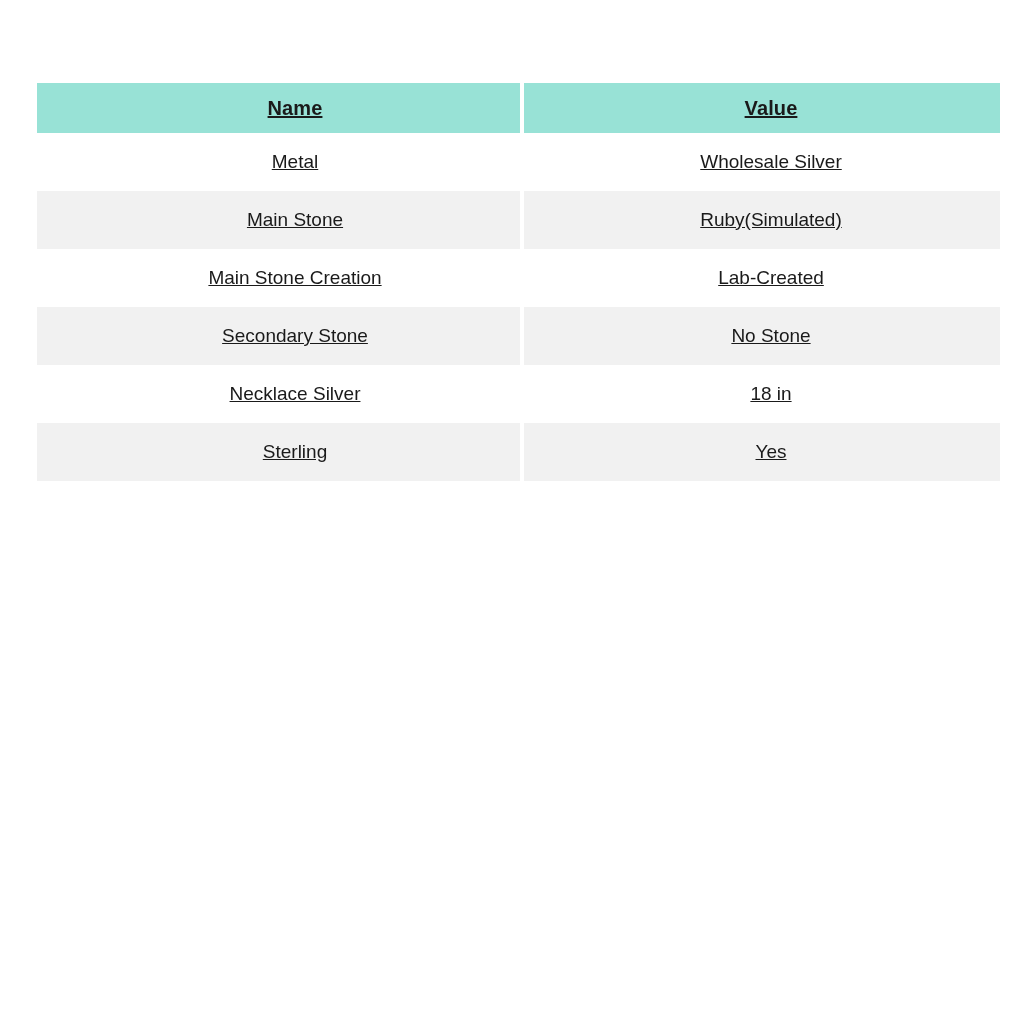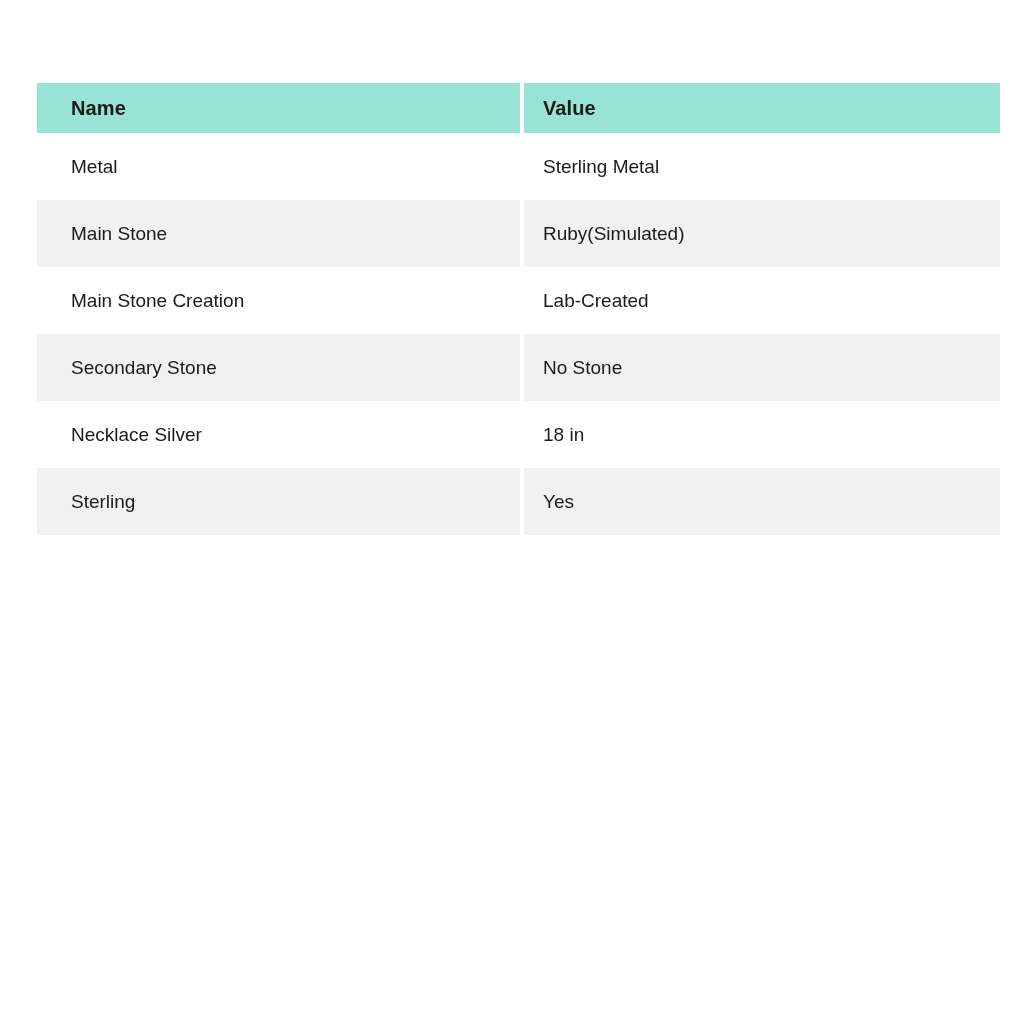--- a/index.html
+++ b/index.html
@@ -21,36 +21,37 @@
     border-collapse: separate;
     border-spacing: 0;
     width: 100%;
     table-layout: fixed;
   }
   table.attributes col.col-name  { width: 487px; }
   table.attributes col.col-value { width: 476px; }
   table.attributes th, table.attributes td {
     box-sizing: border-box;
     vertical-align: middle;
-    text-align: left;
+    text-align: center;
     color: var(--text-color, #1a1a1a);
     white-space: nowrap;
     overflow: hidden;
+    text-decoration: underline;
   }
   
   table.attributes th {
     height: 50px;
     background: var(--header-bg, #98e2d6);
     font-size: 20px;
     font-weight: 600;
     letter-spacing: 0.1px;
   }
   
   table.attributes td {
-    height: 67px;
+    height: 58px;
     font-size: 19px;
     font-weight: 400;
     background: #ffffff;
   }
   table.attributes tbody tr:nth-child(even) td {
     background: var(--stripe-bg, #f1f1f1);
   }
   
   table.attributes th:first-child,
   table.attributes td:first-child {
@@ -73,21 +74,21 @@
     </colgroup>
     <thead>
       <tr>
         <th>Name</th>
         <th>Value</th>
       </tr>
     </thead>
     <tbody>
         <tr>
           <td>Metal</td>
-          <td>Sterling Metal</td>
+          <td>Wholesale Silver</td>
         </tr>
         <tr>
           <td>Main Stone</td>
           <td>Ruby(Simulated)</td>
         </tr>
         <tr>
           <td>Main Stone Creation</td>
           <td>Lab-Created</td>
         </tr>
         <tr>

